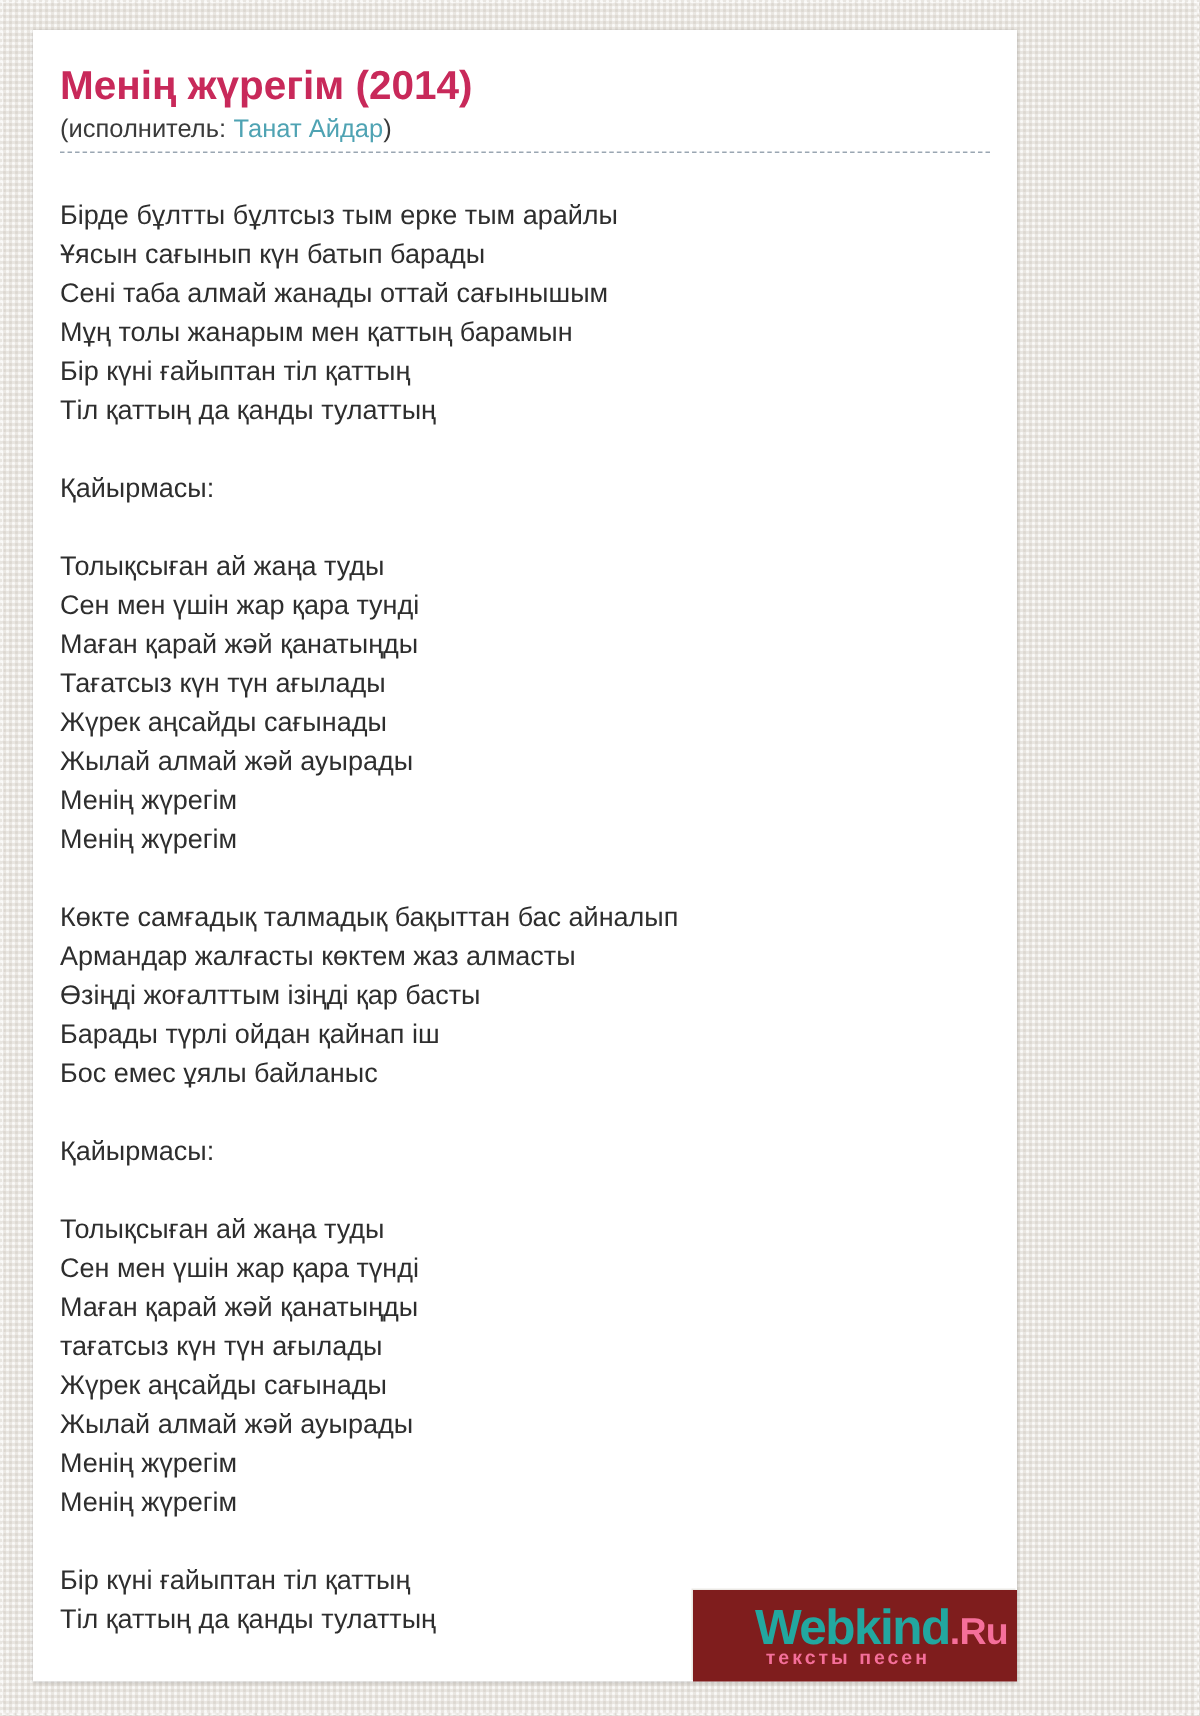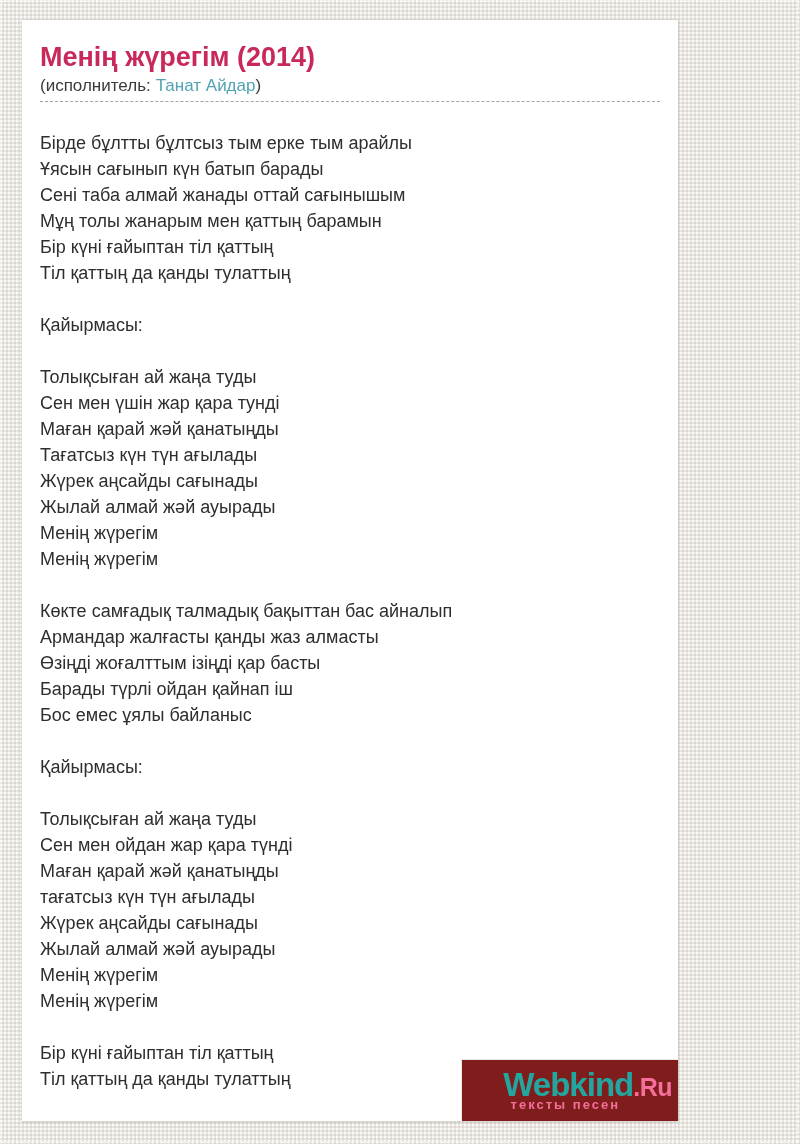--- a/index.html
+++ b/index.html
@@ -134,31 +134,31 @@
         <div class="lyric-line">Сен мен үшін жар қара тунді</div>
         <div class="lyric-line">Маған қарай жәй қанатыңды</div>
         <div class="lyric-line">Тағатсыз күн түн ағылады</div>
         <div class="lyric-line">Жүрек аңсайды сағынады</div>
         <div class="lyric-line">Жылай алмай жәй ауырады</div>
         <div class="lyric-line">Менің жүрегім</div>
         <div class="lyric-line">Менің жүрегім</div>
       </div>
       <div class="stanza">
         <div class="lyric-line">Көкте самғадық талмадық бақыттан бас айналып</div>
-        <div class="lyric-line">Армандар жалғасты қанды жаз алмасты</div>
+        <div class="lyric-line">Армандар жалғасты көктем жаз алмасты</div>
         <div class="lyric-line">Өзіңді жоғалттым ізіңді қар басты</div>
         <div class="lyric-line">Барады түрлі ойдан қайнап іш</div>
         <div class="lyric-line">Бос емес ұялы байланыс</div>
       </div>
       <div class="stanza">
         <div class="lyric-line">Қайырмасы:</div>
       </div>
       <div class="stanza">
         <div class="lyric-line">Толықсыған ай жаңа туды</div>
-        <div class="lyric-line">Сен мен ойдан жар қара түнді</div>
+        <div class="lyric-line">Сен мен үшін жар қара түнді</div>
         <div class="lyric-line">Маған қарай жәй қанатыңды</div>
         <div class="lyric-line">тағатсыз күн түн ағылады</div>
         <div class="lyric-line">Жүрек аңсайды сағынады</div>
         <div class="lyric-line">Жылай алмай жәй ауырады</div>
         <div class="lyric-line">Менің жүрегім</div>
         <div class="lyric-line">Менің жүрегім</div>
       </div>
       <div class="stanza">
         <div class="lyric-line">Бір күні ғайыптан тіл қаттың</div>
         <div class="lyric-line">Тіл қаттың да қанды тулаттың</div>

